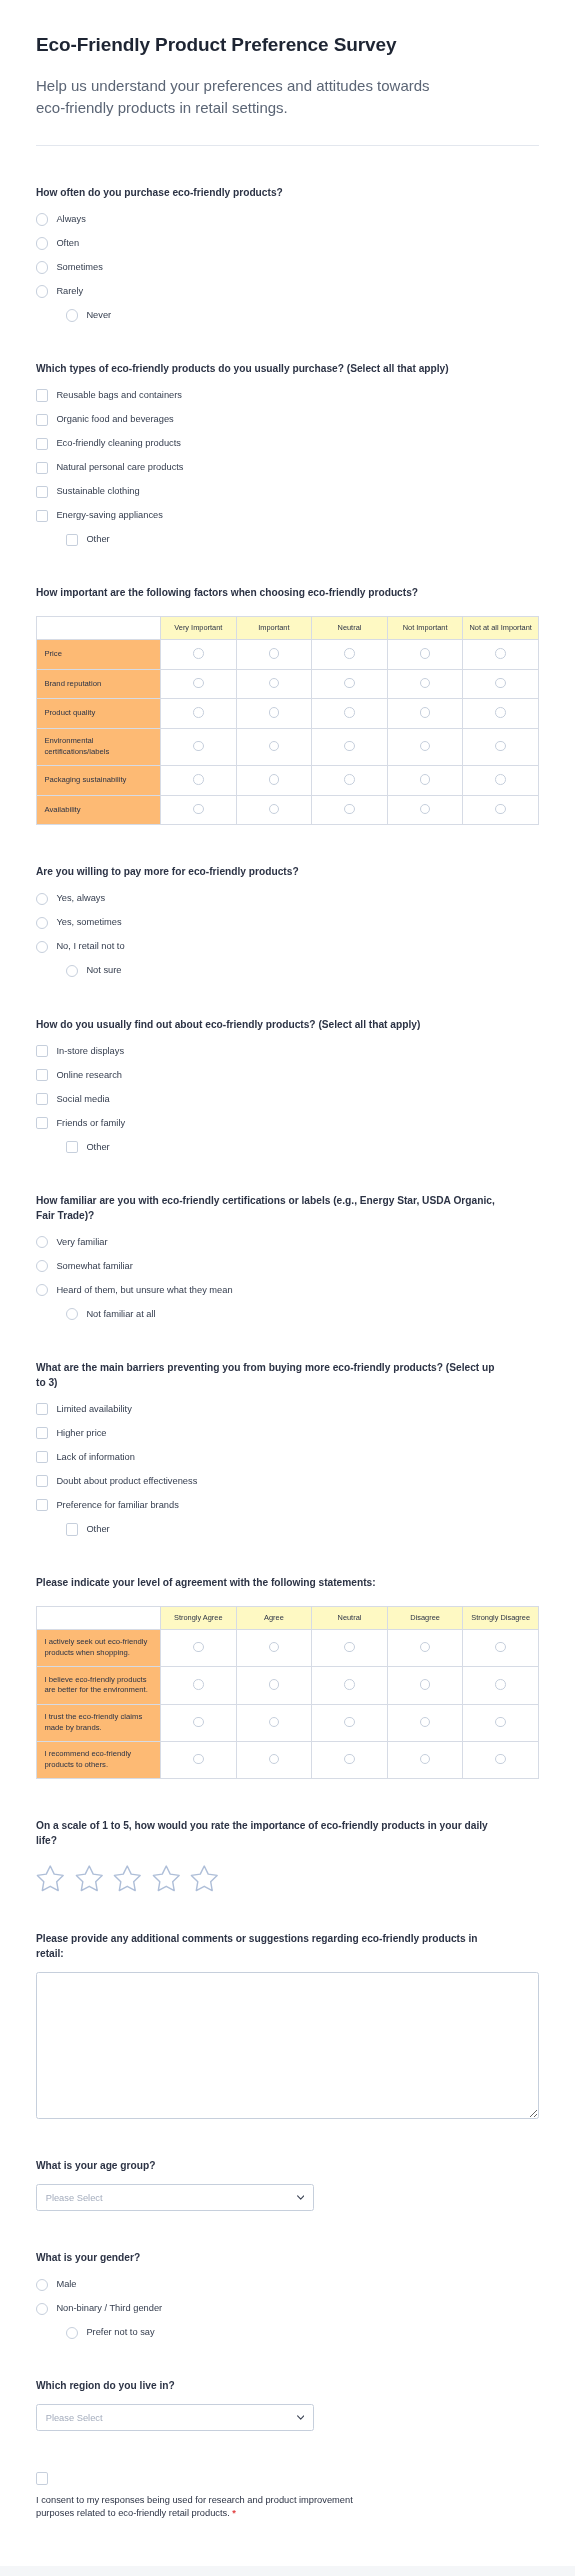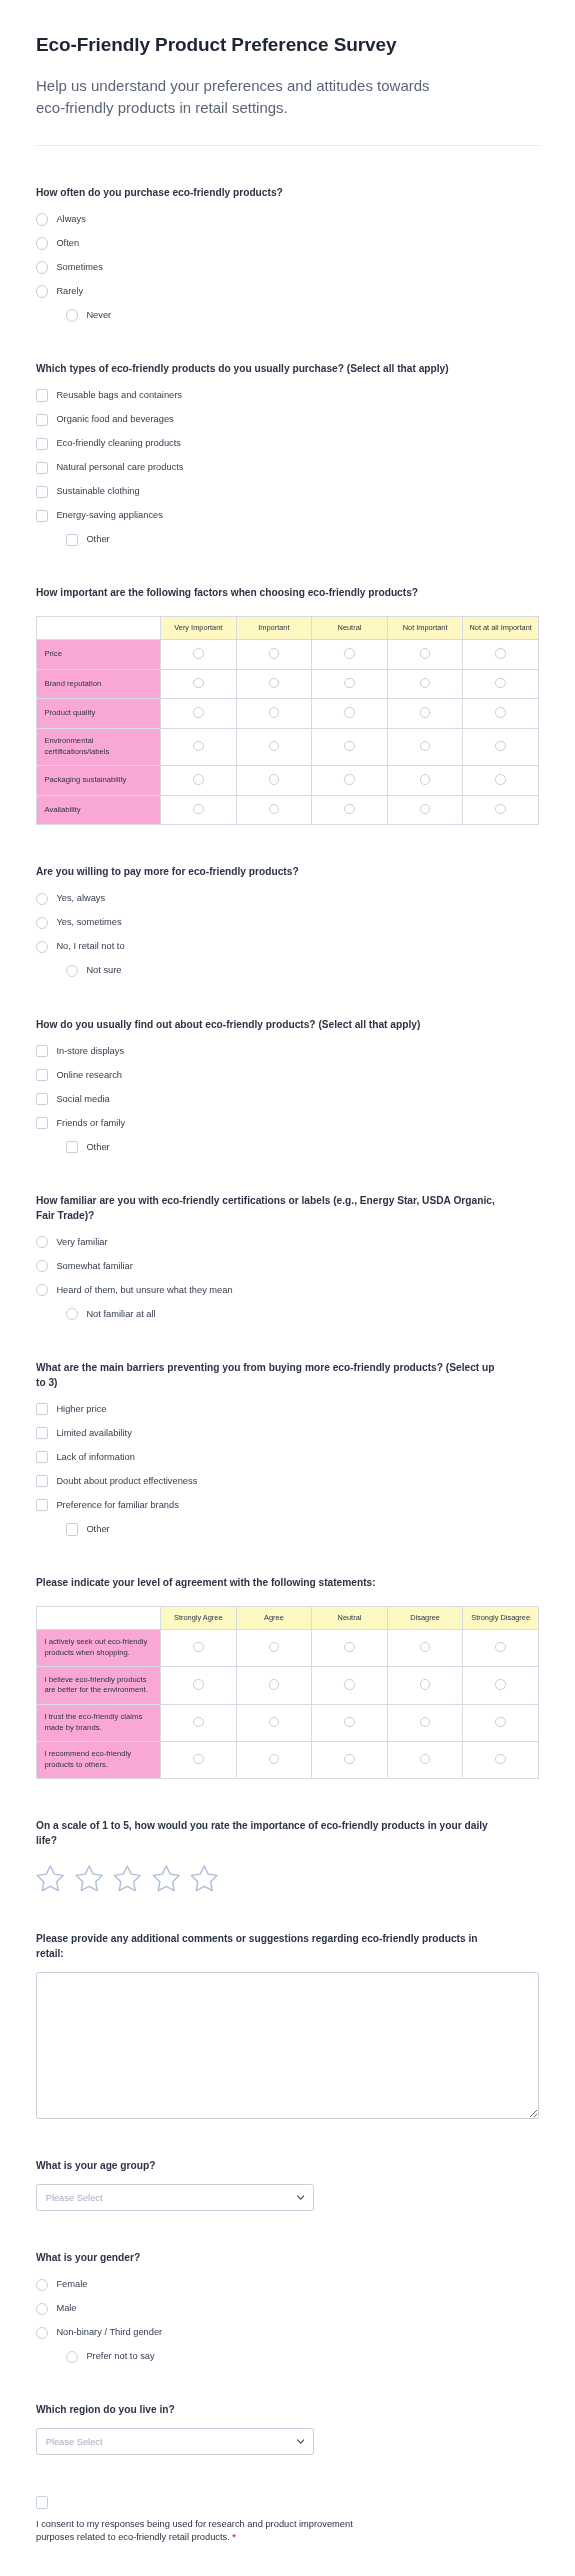--- a/index.html
+++ b/index.html
@@ -82,21 +82,21 @@
     background: #fef9c3;
     font-size: 7.4px;
     font-weight: 400;
     color: #2c3345;
     padding: 6.2px 5px;
     text-align: center;
     line-height: 1.35;
   }
   .matrix thead th.corner { background: #ffffff; width: 124px; }
   .matrix tbody th {
-    background: #f9a8d4;
+    background: #fdba74;
     font-size: 7.7px;
     font-weight: 400;
     color: #2c3345;
     text-align: left;
     padding: 7.4px 7.4px;
     line-height: 1.4;
     width: 124px;
   }
   .matrix td {
     text-align: center;
@@ -386,25 +386,25 @@
         <span class="opt-text">Not familiar at all</span>
       </div>
     </div>
   </section>
 
   <section class="question">
     <div class="q-label">What are the main barriers preventing you from buying more eco-friendly products? (Select up to 3)</div>
     <div class="options">
       <div class="option">
         <span class="checkbox"></span>
+        <span class="opt-text">Limited availability</span>
+      </div>
+      <div class="option">
+        <span class="checkbox"></span>
         <span class="opt-text">Higher price</span>
-      </div>
-      <div class="option">
-        <span class="checkbox"></span>
-        <span class="opt-text">Limited availability</span>
       </div>
       <div class="option">
         <span class="checkbox"></span>
         <span class="opt-text">Lack of information</span>
       </div>
       <div class="option">
         <span class="checkbox"></span>
         <span class="opt-text">Doubt about product effectiveness</span>
       </div>
       <div class="option">
@@ -502,24 +502,20 @@
           <path d="M1 1.5 L6 6.5 L11 1.5" fill="none" stroke="#3b4354" stroke-width="1.8" stroke-linecap="round" stroke-linejoin="round"></path>
         </svg>
     </div>
   </section>
 
   <section class="question">
     <div class="q-label">What is your gender?</div>
     <div class="options">
       <div class="option">
         <span class="radio"></span>
-        <span class="opt-text">Female</span>
-      </div>
-      <div class="option">
-        <span class="radio"></span>
         <span class="opt-text">Male</span>
       </div>
       <div class="option">
         <span class="radio"></span>
         <span class="opt-text">Non-binary / Third gender</span>
       </div>
       <div class="option">
         <span class="radio"></span>
         <span class="opt-text">Prefer not to say</span>
       </div>

